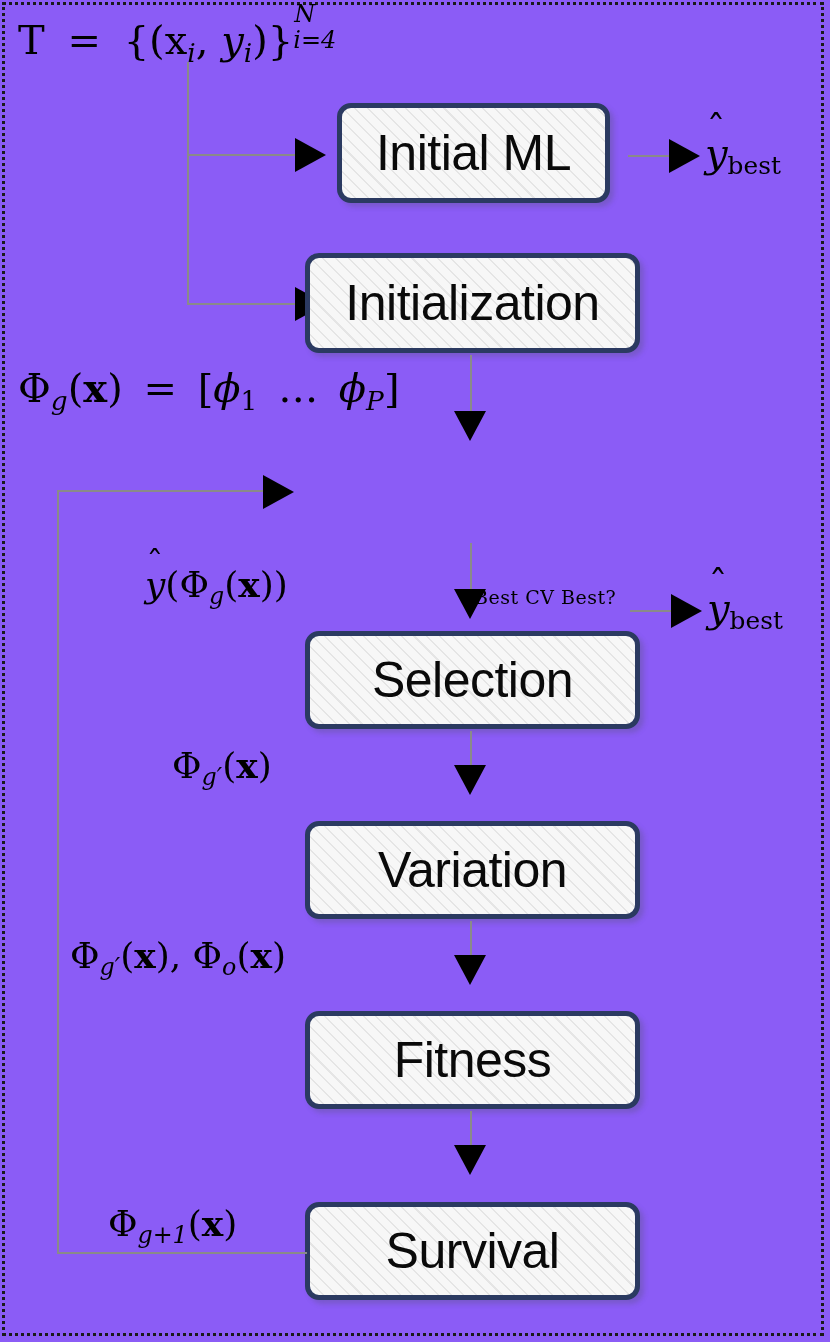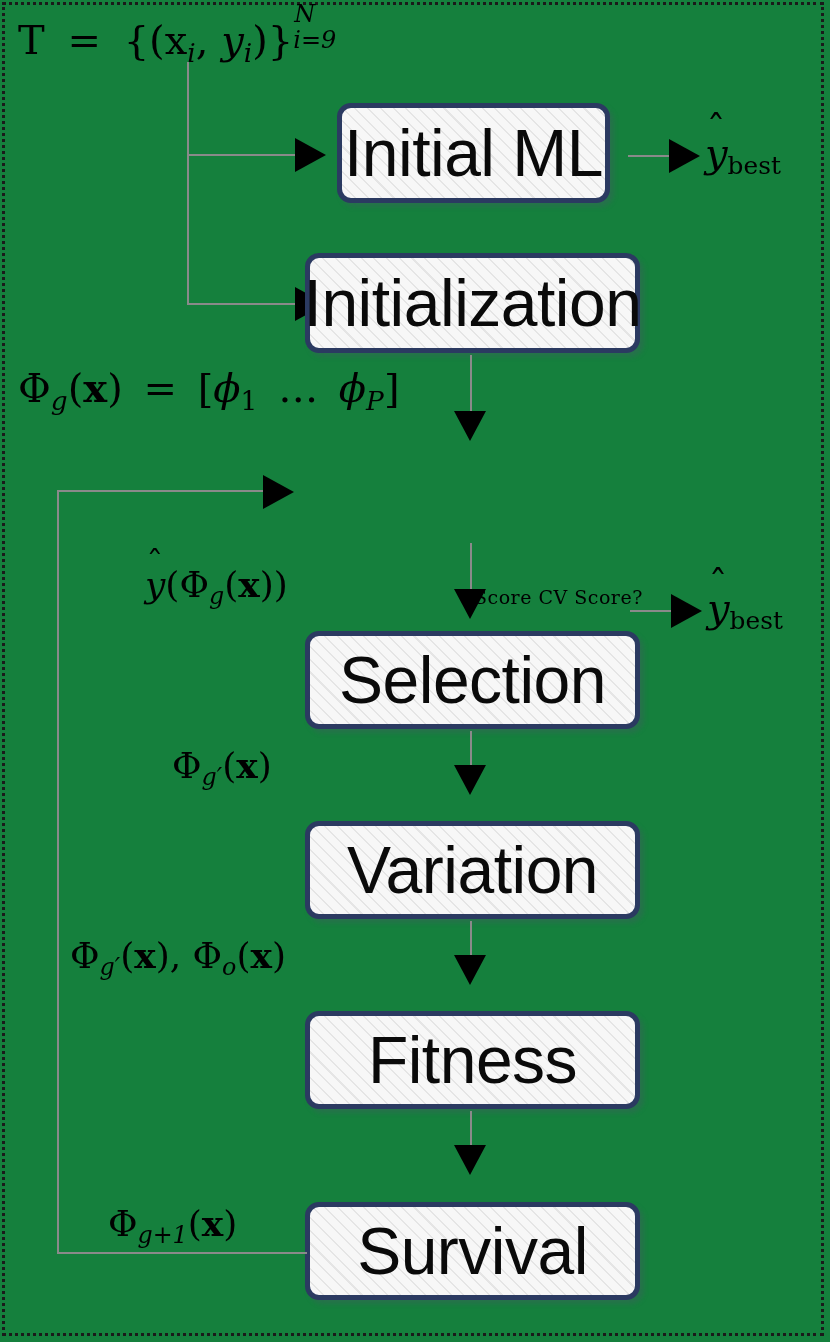--- a/index.html
+++ b/index.html
@@ -7,21 +7,21 @@
     padding: 0;
     background: #ffffff;
   }
   body {
     font-family: "Liberation Sans", sans-serif;
   }
   #canvas {
     position: relative;
     width: 830px;
     height: 1342px;
-    background: #15803d;
+    background: #8b5cf6;
     overflow: hidden;
     box-sizing: border-box;
   }
   
   #outer-frame {
     position: absolute;
     left: 2px;
     top: 2px;
     width: 822px;
     height: 1334px;
@@ -46,21 +46,21 @@
     display: flex;
     align-items: center;
     justify-content: center;
     color: #0a0a0a;
     font-family: "Liberation Sans", sans-serif;
     font-weight: 400;
     line-height: 1;
     white-space: nowrap;
   }
   .node-label {
-    font-size: 66px;
+    font-size: 50px;
     letter-spacing: -0.5px;
   }
 
   
   .math {
     position: absolute;
     font-family: "DejaVu Serif", "Liberation Serif", serif;
     color: #000000;
     white-space: nowrap;
     line-height: 1;
@@ -127,21 +127,21 @@
 
 <div id="canvas">
 
   <div id="outer-frame"></div>
 
   <div class="math big" style="left:18px; top:14px;">
     <span class="up">T</span>
     <span class="up" style="margin:0 10px;">=</span>
     <span class="up">{(</span><span class="up" style="font-style:normal;">x</span><span class="sub">i</span><span class="up">,&nbsp;</span><span class="it">y</span><span class="sub">i</span><span class="up">)}</span><span style="display:inline-block; position:relative; width:34px; height:1em; vertical-align:baseline;">
       <span class="sup" style="position:absolute; left:1px; top:-12px; font-size:24px;">N</span>
-      <span class="sub" style="position:absolute; left:0px; top:14px; font-size:24px;">i=9</span>
+      <span class="sub" style="position:absolute; left:0px; top:14px; font-size:24px;">i=4</span>
     </span>
   </div>
 
   <div class="vline" style="left:187px; top:62px; height:243px;"></div>
   <div class="hline" style="left:187px; top:154px; width:110px;"></div>
   <div class="arrow-right" style="left:295px; top:138px;"></div>
   <div class="hline" style="left:187px; top:303px; width:110px;"></div>
   <div class="arrow-right" style="left:295px; top:287px;"></div>
 
   <div class="node" style="left:337px; top:103px; width:273px; height:100px;">
@@ -170,21 +170,21 @@
   </div>
 
 
   <div class="vline" style="left:470px; top:543px; width:2px; height:52px;"></div>
   <div class="arrow-down" style="left:454px; top:589px;"></div>
 
   <div class="math med" style="left:145px; top:566px;">
     <span class="hat">y</span><span class="up">(</span><span class="up">Φ</span><span class="sub">g</span><span class="up">(</span><span class="bf">x</span><span class="up">))</span>
   </div>
 
-  <div class="math small-serif" style="left:474px; top:588px; font-family:'DejaVu Serif', 'Liberation Serif', serif;">Score CV Score?</div>
+  <div class="math small-serif" style="left:474px; top:588px; font-family:'DejaVu Serif', 'Liberation Serif', serif;">Best CV Best?</div>
   <div class="hline" style="left:630px; top:610px; width:45px;"></div>
   <div class="arrow-right" style="left:671px; top:594px;"></div>
   <div class="math big" style="left:707px; top:588px;">
     <span class="hat">y</span><span class="sub up" style="font-style:normal; font-size:0.62em;">best</span>
   </div>
 
   <div class="node" style="left:305px; top:631px; width:335px; height:98px;">
     <span class="node-label">Selection</span>
   </div>
 

